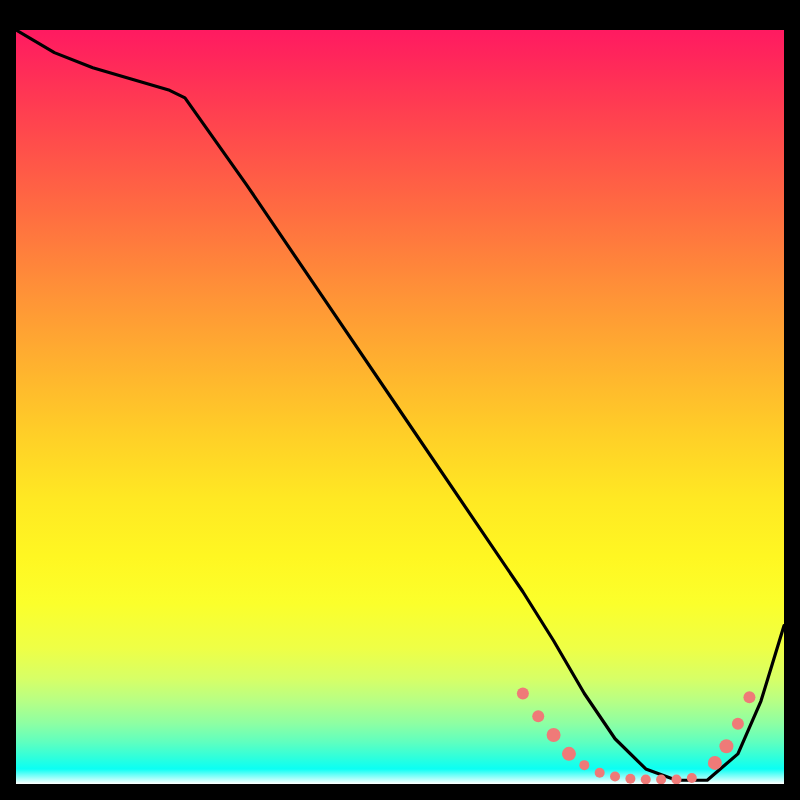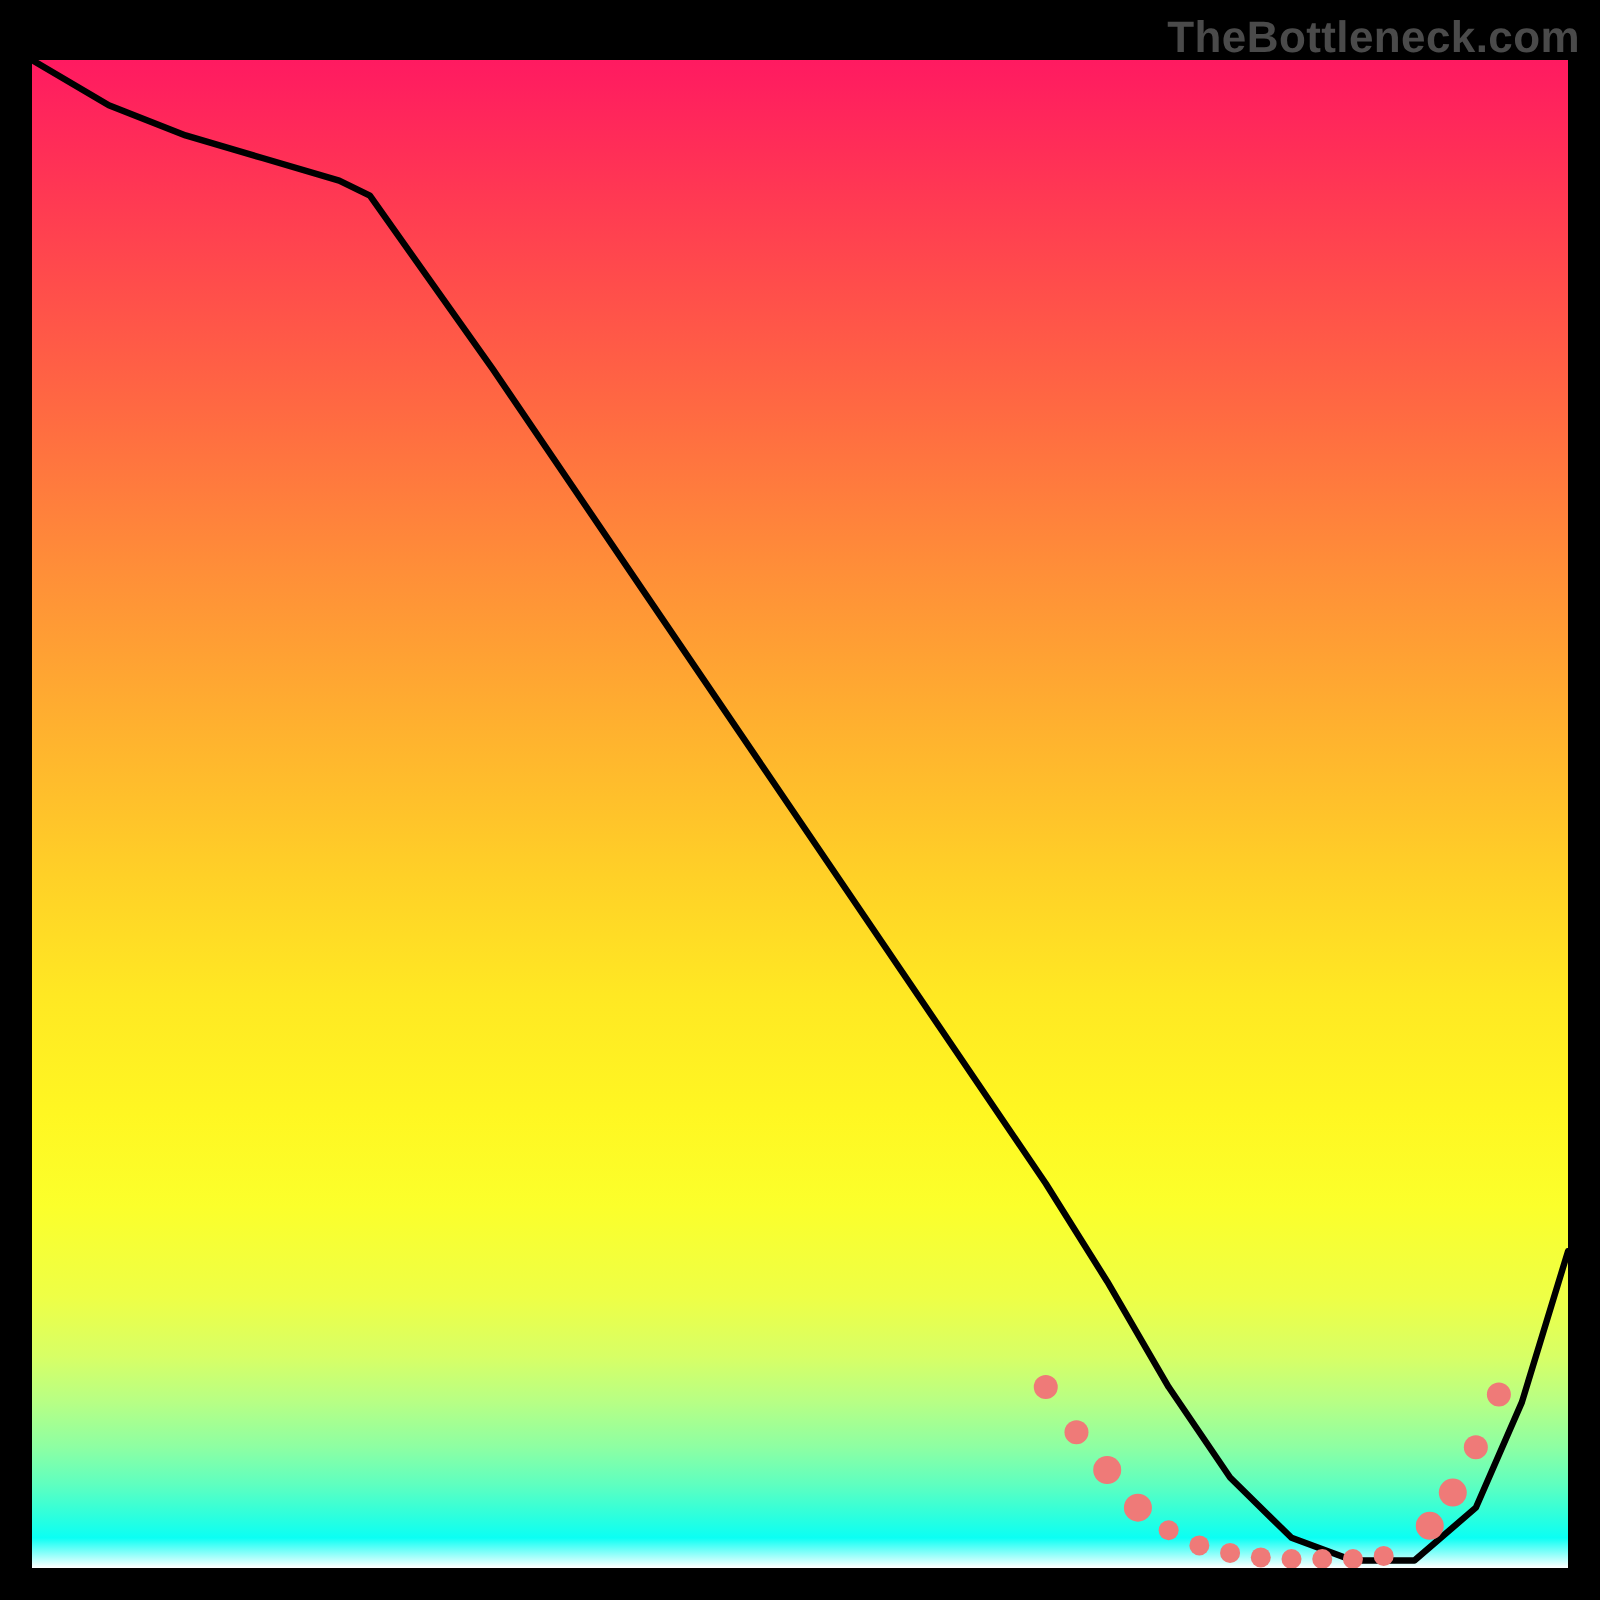--- a/index.html
+++ b/index.html
@@ -64,21 +64,20 @@
   }
   .svg-layer {
     position: absolute;
     inset: 0;
   }
 </style>
 </head>
 <body>
 
 <div class="canvas">
-  <div class="watermark">TheBottleneck.com</div>
 
   <div class="plot-frame">
     <div class="gradient"></div>
     <svg class="svg-layer" viewBox="0 0 768 754" preserveAspectRatio="none">
       <g>
         <path id="curve-path" d="M0.00 0.00 L38.40 22.62 L76.80 37.70 L115.20 49.01 L153.60 60.32 L168.96 67.86 L230.40 154.57 L307.20 267.67 L384.00 380.77 L460.80 493.87 L506.88 561.73 L537.60 610.74 L568.32 663.52 L599.04 708.76 L629.76 738.92 L660.48 750.23 L691.20 750.23 L721.92 723.84 L744.96 671.06 L768.00 595.66" fill="none" stroke="#000" stroke-width="3.2" stroke-linejoin="round" stroke-linecap="round"></path>
       </g>
       <g id="markers-group">
           <circle cx="506.88" cy="663.52" r="6" fill="#ef7a78"></circle>
           <circle cx="522.24" cy="686.14" r="6" fill="#ef7a78"></circle>

